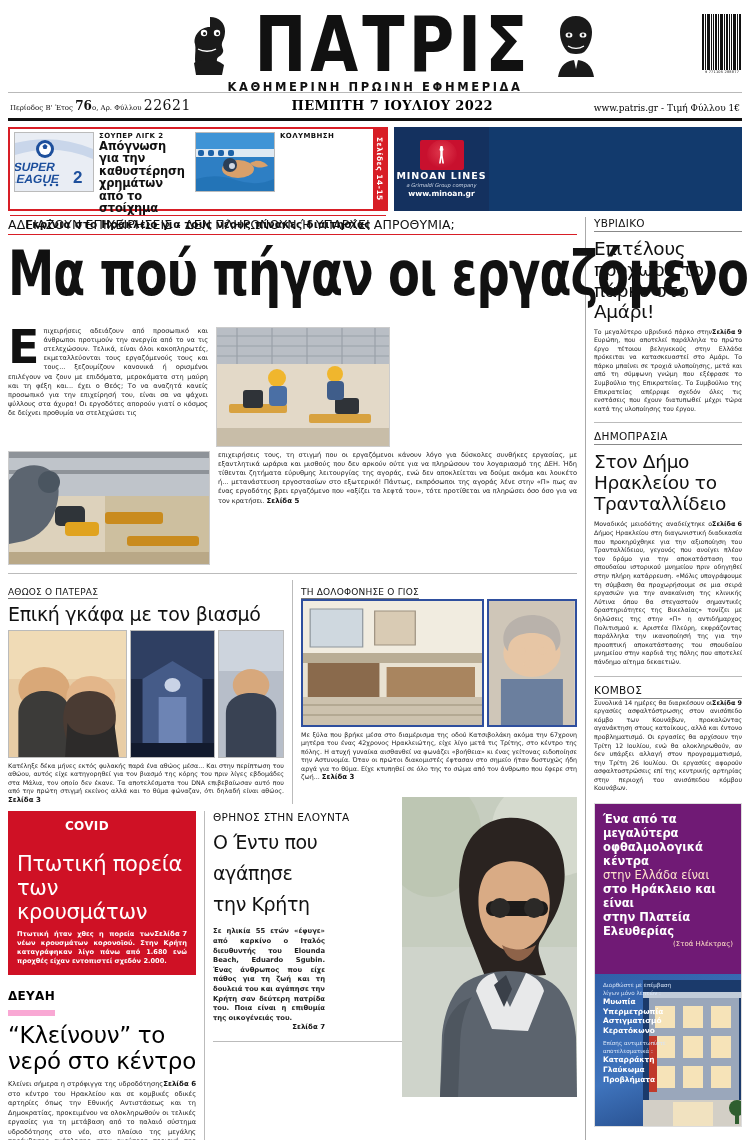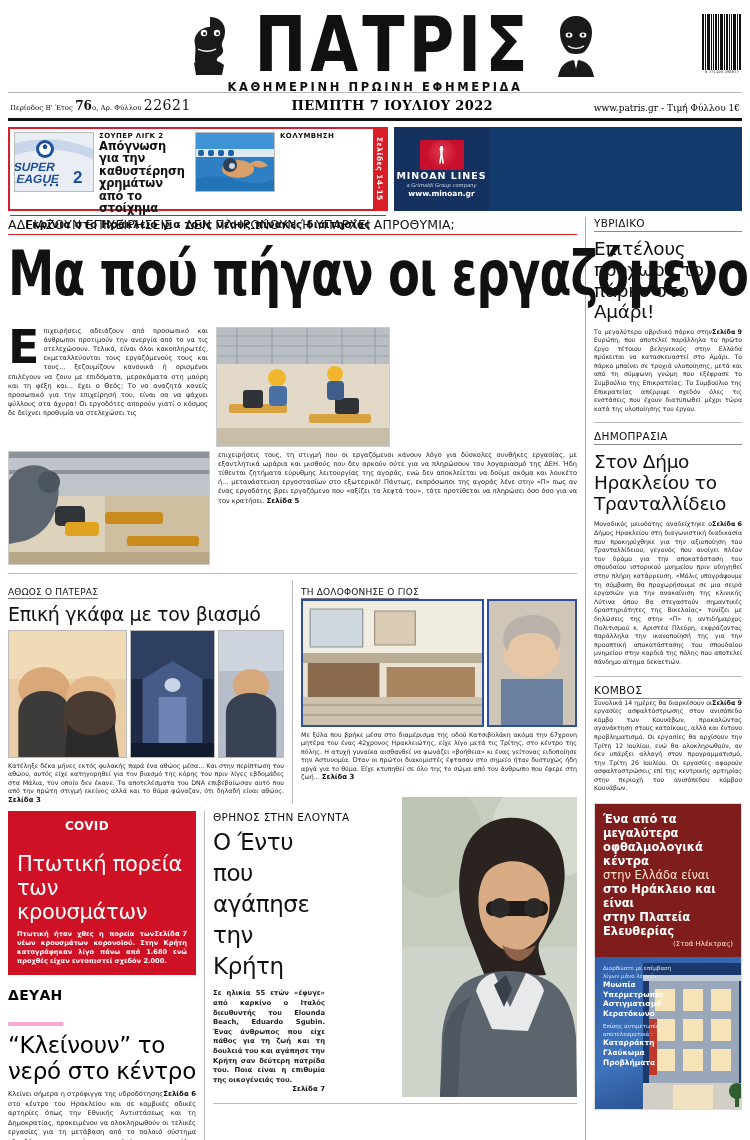--- a/index.html
+++ b/index.html
@@ -115,42 +115,42 @@
   .low-left{flex:0 0 188px;}
   .low-mid{flex:1;min-width:0;border-left:1px solid #bbb;padding-left:8px;}
 
   .covid-box{background:#cf1125;color:#fff;padding:8px 9px 9px 9px;}
   .covid-tag{font-size:12px;font-weight:bold;letter-spacing:.3px;margin-left:48px;}
   .covid-head{font-size:21px;line-height:24px;margin-top:19px;letter-spacing:-.3px;}
   .covid-body{font-size:6.6px;line-height:9px;margin-top:6px;text-align:justify;font-weight:bold;}
   .covid-body .pagelink{color:#fff;float:right;}
 
   .deyan{margin-top:10px;}
-  .deyan-kicker{font-size:14px;font-weight:bold;letter-spacing:.3px;border-bottom:4px solid #f9a8d4;display:inline-block;padding-bottom:19px;}
+  .deyan-kicker{font-size:12px;font-weight:bold;letter-spacing:.3px;border-bottom:6px solid #f9a8d4;display:inline-block;padding-bottom:7px;}
   .deyan-head{font-size:23px;line-height:26px;margin:6px 0 6px 0;letter-spacing:-.3px;}
   .deyan-body{font-size:6.6px;line-height:9.4px;text-align:justify;color:#222;}
 
   .elounda-kicker{font-size:10.5px;letter-spacing:.3px;color:#111;}
   .elounda-wrap{position:relative;}
-  .elounda-head{font-size:23px;line-height:31px;color:#111;margin-top:4px;width:112px;letter-spacing:-.4px;}
+  .elounda-head{font-size:19px;line-height:31px;color:#111;margin-top:4px;width:112px;letter-spacing:-.4px;}
   .elounda-body{font-size:6.8px;line-height:9.6px;font-weight:bold;color:#222;width:112px;margin-top:7px;text-align:justify;}
   .elounda-body .pagelink{display:block;text-align:right;}
   .elounda-photo{position:absolute;right:0;top:-14px;width:175px;height:300px;border:0;overflow:hidden;}
 
   .korak{display:flex;gap:7px;margin-top:8px;border-top:1px solid #bbb;padding-top:7px;}
 
   
   .sb-kicker{font-size:10.5px;letter-spacing:.3px;color:#111;border-bottom:1px solid #888;display:block;padding-bottom:2px;}
   .sb-head{font-size:18.5px;line-height:21px;color:#111;margin:6px 0 6px 0;letter-spacing:-.3px;}
   .sb-body{font-size:6.2px;line-height:8.6px;color:#222;text-align:justify;}
   .sb-body .pagelink{float:right;font-size:6.4px;}
   .sb-sep{height:1px;background:#bbb;margin:9px 0 7px 0;}
 
   .emm{margin-top:10px;border:1px solid #ddd;overflow:hidden;}
-  .emm-top{background:#7f1d1d;padding:8px 8px 9px 8px;color:#fff;}
+  .emm-top{background:#701a75;padding:8px 8px 26px 8px;color:#fff;}
   .emm-l{font-size:11.5px;line-height:14px;font-weight:bold;}
   .emm-l.light{font-weight:normal;color:#ffe4cd;}
   .emm-note{font-size:7px;color:#ffe0c6;text-align:right;margin-top:2px;}
   .emm-mid{position:relative;background:linear-gradient(160deg,#2f5fa8 0%,#3f74bd 55%,#1d3f7a 100%);padding:7px 8px 8px 8px;height:152px;box-sizing:border-box;overflow:hidden;}
   .emm-intro{font-size:5.6px;color:#d7e4f7;line-height:8px;position:relative;z-index:2;width:78px;}
   .emm-list{position:relative;z-index:2;width:80px;}
   .emm-list div{font-size:7.4px;color:#ffffff;line-height:9.6px;font-weight:bold;}
   .emm-sub{font-size:5.6px;color:#d7e4f7;line-height:8px;margin-top:4px;position:relative;z-index:2;width:78px;}
   .emm-bld{position:absolute;right:-6px;bottom:0;width:104px;height:146px;z-index:1;}
 

